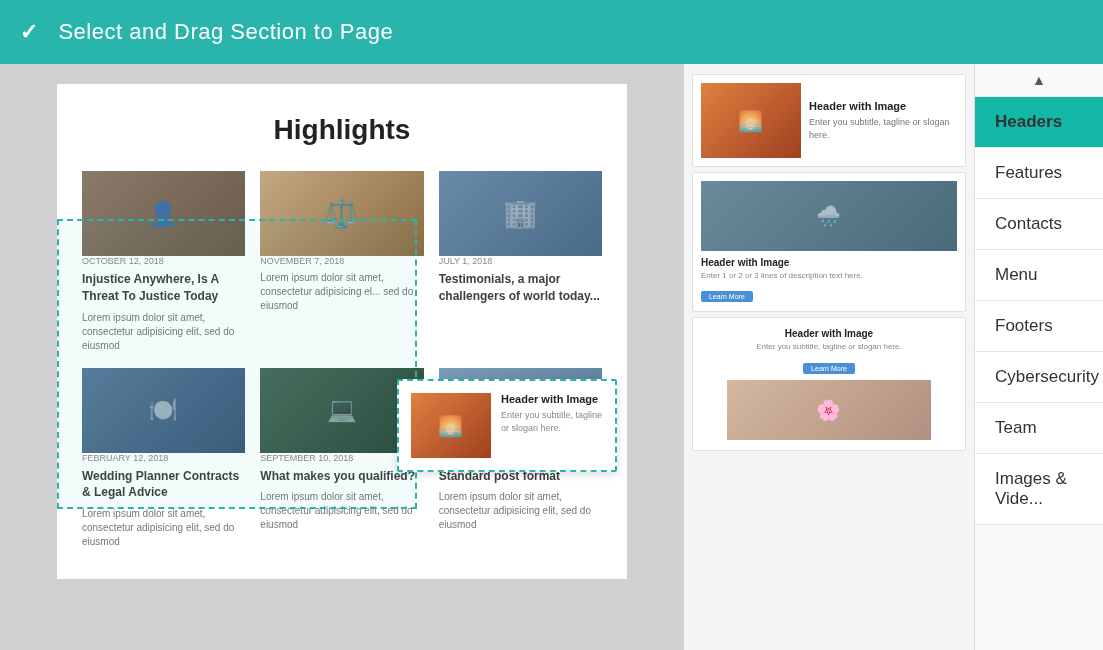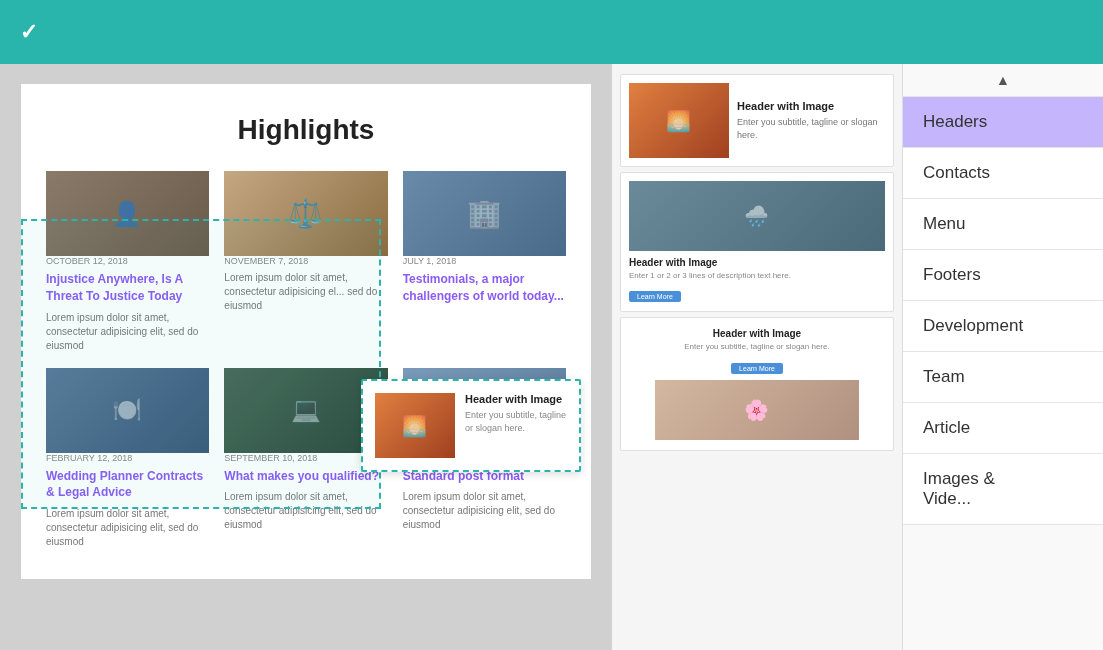--- a/index.html
+++ b/index.html
@@ -28,21 +28,21 @@
 
     
     .main-content {
       display: flex;
       flex: 1;
       overflow: hidden;
     }
 
     
     .left-panel {
-      width: 612px;
+      width: 684px;
       background: #d0d0d0;
       overflow: hidden;
       position: relative;
       flex-shrink: 0;
     }
 
     .page-preview {
       background: white;
       margin: 20px auto;
       width: 570px;
@@ -71,21 +71,21 @@
     .blog-item .date {
       font-size: 9px;
       color: #888;
       text-transform: uppercase;
       margin-bottom: 5px;
     }
 
     .blog-item .post-title {
       font-size: 12px;
       font-weight: 700;
-      color: #8b5cf6;
+      color: #404040;
       margin-bottom: 6px;
       line-height: 1.4;
     }
 
     .blog-item .excerpt {
       font-size: 10px;
       color: #777;
       line-height: 1.4;
     }
 
@@ -278,39 +278,40 @@
 
     .sidebar-item {
       padding: 15px 20px;
       font-size: 17px;
       color: #333;
       border-bottom: 1px solid #e5e5e5;
       cursor: pointer;
       background: white;
     }
     .sidebar-item.active {
-      background: #c4b5fd;
-      font-weight: 400;
+      background: #14b8a6;
+      font-weight: 700;
     }
 
     .right-sidebar::-webkit-scrollbar { width: 5px; }
     .right-sidebar::-webkit-scrollbar-track { background: #eee; }
     .right-sidebar::-webkit-scrollbar-thumb { background: #bbb; border-radius: 3px; }
 
     
     .icon-person {
       font-size: 24px;
       color: rgba(255,255,255,0.6);
     }
   </style>
 </head>
 <body>
 
 <div class="top-header">
   <span class="check-icon">✓</span>
+  <span class="title">Select and  Drag Section to  Page</span>
 </div>
 
 <div class="main-content">
 
   <div class="left-panel">
     <div class="page-preview">
       <h2>Highlights</h2>
 
       <div class="blog-grid">
 
@@ -422,35 +423,35 @@
     </div>
 
   </div>
 
   <div class="right-sidebar">
     <div class="sidebar-up-arrow">▲</div>
     <div class="sidebar-item active">
       <span>Headers</span>
     </div>
     <div class="sidebar-item">
+      <span>Features</span>
+    </div>
+    <div class="sidebar-item">
       <span>Contacts</span>
     </div>
     <div class="sidebar-item">
       <span>Menu</span>
     </div>
     <div class="sidebar-item">
       <span>Footers</span>
     </div>
     <div class="sidebar-item">
-      <span>Development</span>
+      <span>Cybersecurity</span>
     </div>
     <div class="sidebar-item">
       <span>Team</span>
     </div>
     <div class="sidebar-item">
-      <span>Article</span>
-    </div>
-    <div class="sidebar-item">
       <span>Images &amp;<br>Vide...</span>
     </div>
   </div>
 
 </div>
 
 </body></html>

